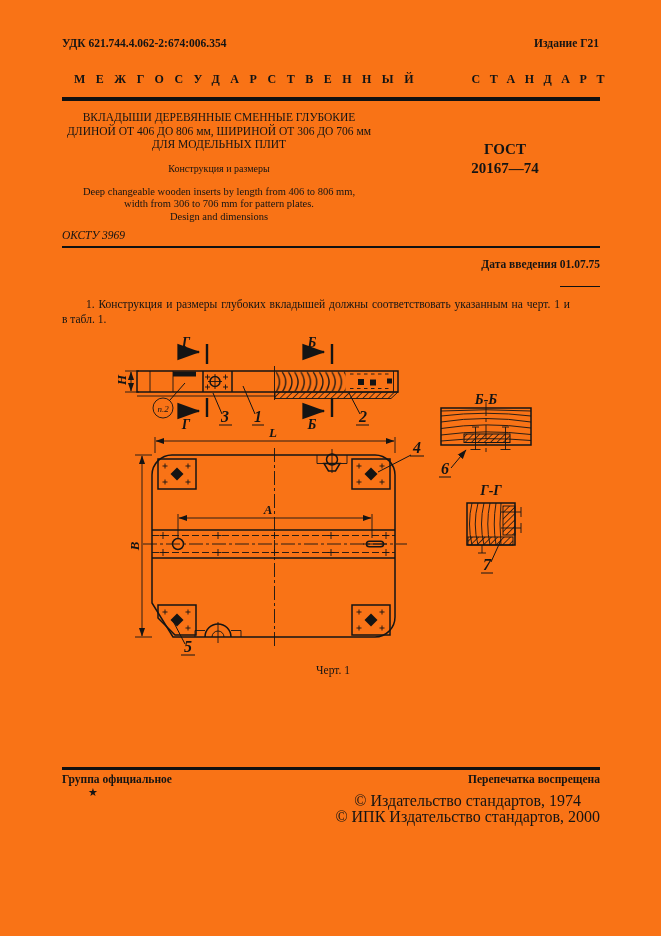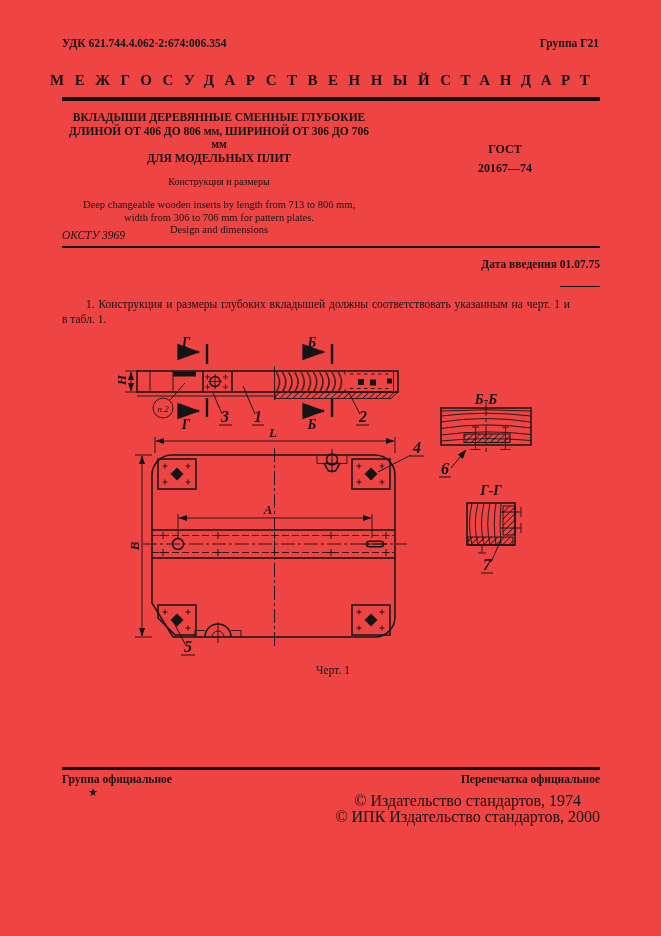--- a/index.html
+++ b/index.html
@@ -1,35 +1,35 @@
 <!DOCTYPE html>
 <html><head>
 <meta charset="utf-8">
 <style>
   html,body{margin:0;padding:0;background:#888;}
   .page{
-    position:relative;width:661px;height:936px;background:#ef4444;
+    position:relative;width:661px;height:936px;background:#f97316;
     font-family:"Liberation Serif", serif;color:#141414;overflow:hidden;
     margin:0 auto;
   }
   .abs{position:absolute;}
   .b{font-weight:bold;}
   .flexbetween{display:flex;justify-content:space-between;align-items:baseline;}
 
   .udk-row{left:62px;top:37px;width:537px;font-size:11.5px;}
-  .banner{left:50px;top:72px;width:540px;font-size:15px;}
+  .banner{left:74px;top:72px;width:540px;font-size:12px;}
   .banner span{white-space:nowrap;}
   .banner .w1{letter-spacing:10.5px;}
   .banner .w2{letter-spacing:9.5px;text-align:center;}
   .rule-thick{left:62px;top:97px;width:538px;height:4px;background:#111;}
   .title-block{left:62px;top:111px;width:314px;text-align:center;}
-  .title-main{font-size:11.5px;font-weight:bold;line-height:13.5px;}
+  .title-main{font-size:11.5px;font-weight:normal;line-height:13.5px;}
   .title-sub{font-size:10px;font-weight:normal;margin-top:11px;}
   .title-eng{font-size:10.5px;line-height:12.5px;margin-top:12px;}
-  .gost-block{left:440px;top:140px;width:130px;text-align:center;font-size:12px;font-weight:bold;line-height:19px;}
+  .gost-block{left:440px;top:140px;width:130px;text-align:center;font-size:15px;font-weight:bold;line-height:19px;}
   .okstu{left:62px;top:229px;font-size:11.5px;font-style:italic;}
   .rule-thin{left:62px;top:246px;width:538px;height:2px;background:#111;}
   .date-line{top:258px;right:61px;font-size:11.5px;font-weight:bold;}
   .date-line .u{border-bottom:1.4px solid #111;padding-bottom:16px;}
   .para{left:62px;top:297px;width:494px;font-size:11.5px;line-height:14.5px;}
   .para .l1{white-space:nowrap;text-indent:24px;word-spacing:1px;}
   .caption{left:73px;top:664px;width:520px;text-align:center;font-size:11.5px;}
   .footer-rule{left:62px;top:767px;width:538px;height:3px;background:#111;}
   .footer-row{left:62px;top:773px;width:538px;font-size:11.5px;}
   .star{left:88px;top:786px;font-size:11px;}
@@ -48,37 +48,37 @@
   .dimlbl{font-size:13px;font-weight:bold;font-style:italic;}
   .seclbl{font-size:14px;font-weight:bold;font-style:italic;}
 </style>
 </head>
 <body>
 
 <div class="page">
 
   <div class="abs udk-row flexbetween">
     <span class="b">УДК 621.744.4.062-2:674:006.354</span>
-    <span class="b">Группа Г21</span>
+    <span class="b">Издание Г21</span>
   </div>
 
   <div class="abs banner flexbetween b">
     <span class="w1">МЕЖГОСУДАРСТВЕННЫЙ</span>
     <span class="w2">СТАНДАРТ</span>
   </div>
 
   <div class="abs rule-thick"></div>
 
   <div class="abs title-block">
     <div class="title-main">ВКЛАДЫШИ ДЕРЕВЯННЫЕ СМЕННЫЕ ГЛУБОКИЕ</div>
     <div class="title-main">ДЛИНОЙ ОТ 406 ДО 806 мм, ШИРИНОЙ ОТ 306 ДО 706 мм</div>
     <div class="title-main">ДЛЯ МОДЕЛЬНЫХ ПЛИТ</div>
     <div class="title-sub">Конструкция и размеры</div>
     <div class="title-eng">
-      <div>Deep changeable wooden inserts by length from 713 to 806 mm,</div>
+      <div>Deep changeable wooden inserts by length from 406 to 806 mm,</div>
       <div>width from 306 to 706 mm for pattern plates.</div>
       <div>Design and dimensions</div>
     </div>
   </div>
 
   <div class="abs gost-block">
     <div>ГОСТ</div>
     <div>20167—74</div>
   </div>
 
@@ -313,21 +313,21 @@
         <line class="lead" x1="426" y1="243" x2="438" y2="243"></line>
       </g>
     </g>
   </svg>
 
   <div class="abs caption">Черт. 1</div>
 
   <div class="abs footer-rule"></div>
   <div class="abs footer-row flexbetween">
     <span class="b">Группа официальное</span>
-    <span class="b">Перепечатка официальное</span>
+    <span class="b">Перепечатка воспрещена</span>
   </div>
   <div class="abs star">★</div>
   <div class="abs copyright">
     <div>© Издательство стандартов, 1974</div>
     <div>© ИПК Издательство стандартов, 2000</div>
   </div>
 
 </div>
 
 </body></html>

